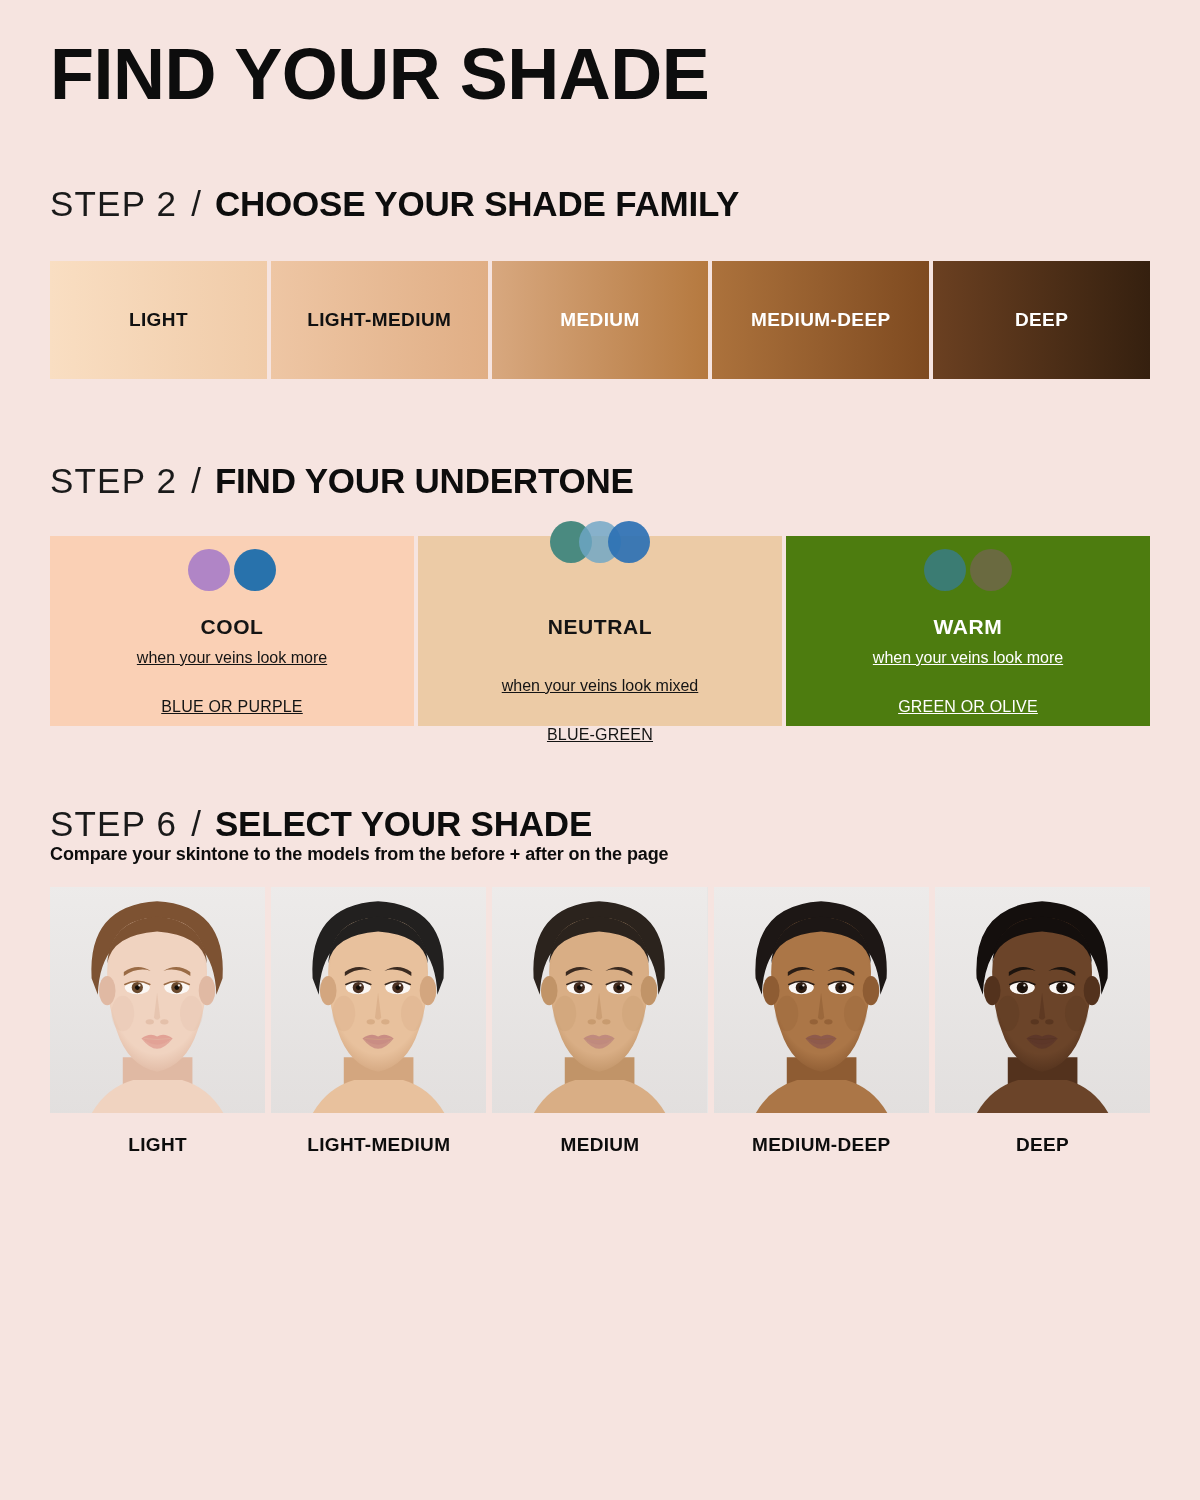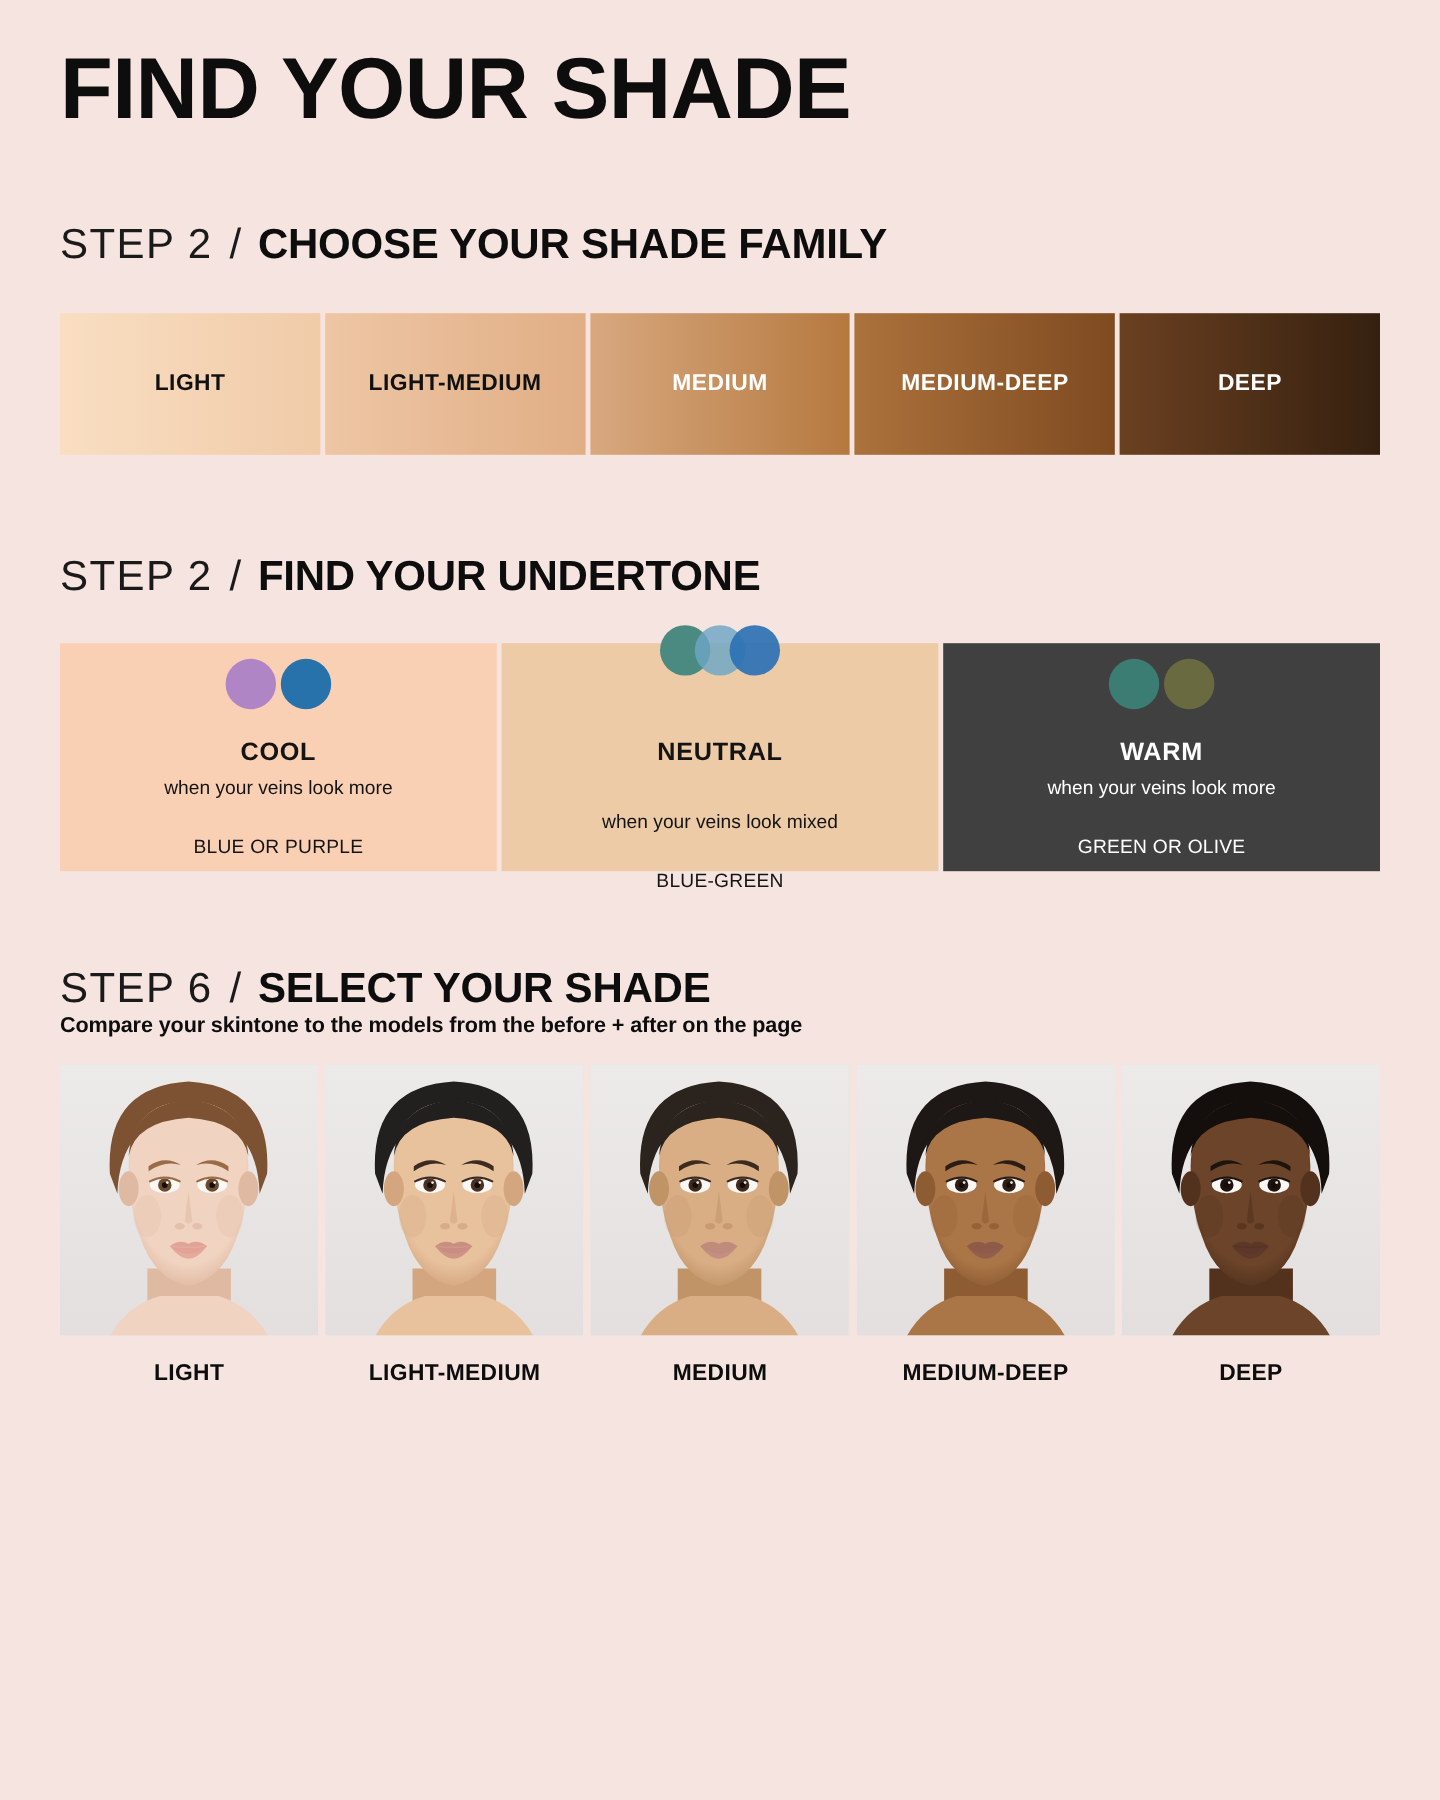--- a/index.html
+++ b/index.html
@@ -117,20 +117,21 @@
     font-size: 21px;
     font-weight: 700;
     letter-spacing: 0.6px;
     margin-bottom: 8px;
   }
   .undertone-desc {
     font-size: 16px;
     font-weight: 400;
     line-height: 1.35;
     text-align: center;
+    text-decoration: underline;
   }
   .undertone-desc .strong-line {
     display: block;
     letter-spacing: 0.2px;
     margin-top: 27px;
   }
 
   
   .models-sub {
     font-size: 18px;
@@ -219,21 +220,21 @@
           <span class="dot" style="background: rgb(74, 138, 128);"></span>
           <span class="dot" style="background: rgb(110, 166, 198); opacity: 0.82;"></span>
           <span class="dot" style="background: rgb(44, 113, 180); opacity: 0.92;"></span>
         </div>
         <div class="undertone-name">NEUTRAL</div>
         <div class="undertone-desc">
           <span style="display: block;">when your veins look mixed</span>
           <span class="strong-line">BLUE-GREEN</span>
         </div>
       </div>
-      <div class="undertone-panel" style="background: #404040; color: rgb(255, 255, 255);">
+      <div class="undertone-panel" style="background: #4d7c0f; color: rgb(255, 255, 255);">
         <div class="dots two">
           <span class="dot" style="background: rgb(59, 124, 115);"></span>
           <span class="dot" style="background: rgb(106, 106, 64);"></span>
         </div>
         <div class="undertone-name">WARM</div>
         <div class="undertone-desc">
           <span style="display: block;">when your veins look more</span>
           <span class="strong-line">GREEN OR OLIVE</span>
         </div>
       </div>

